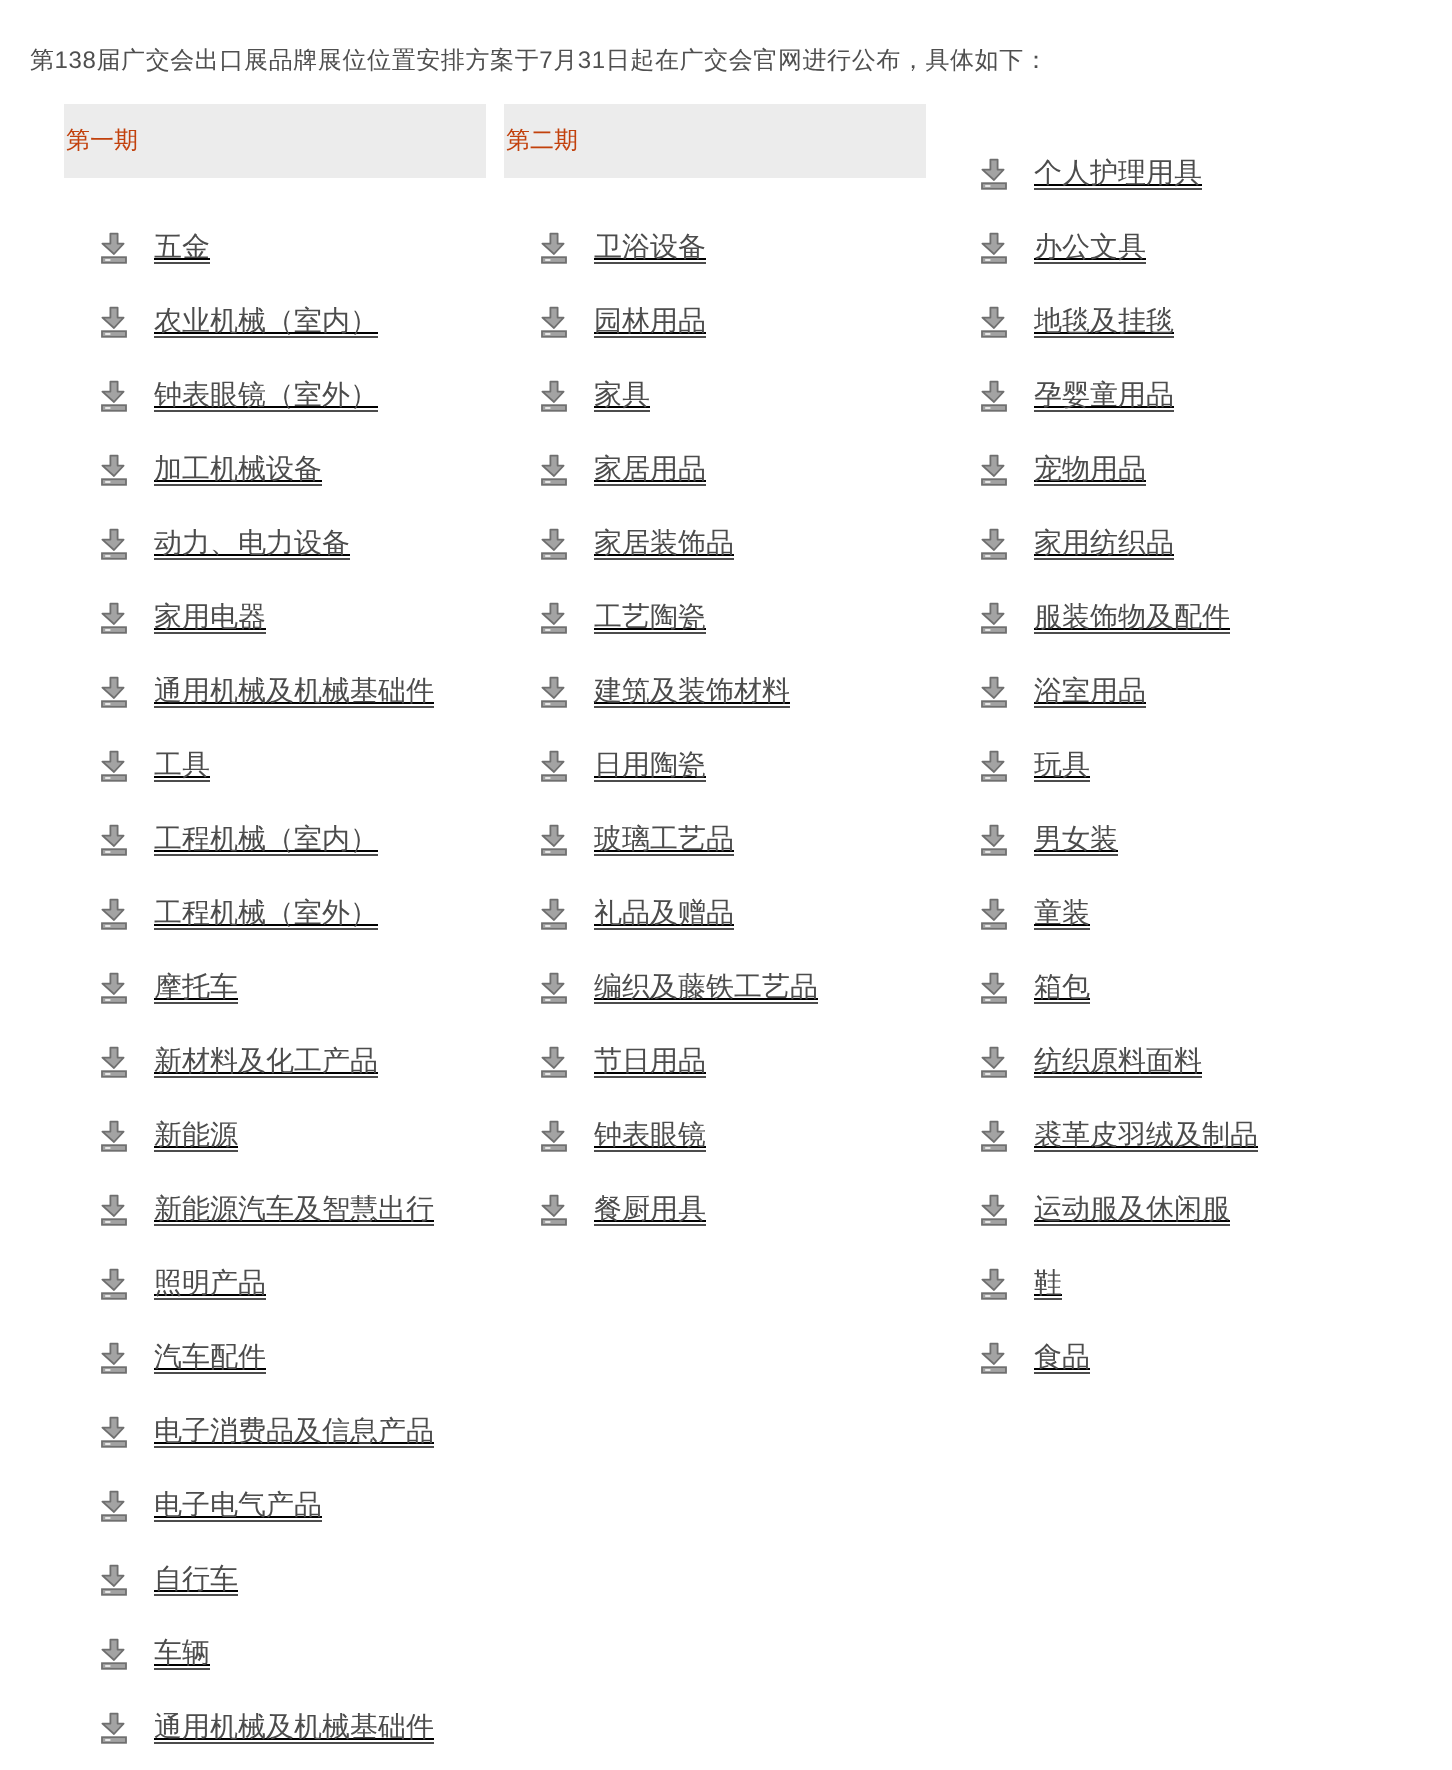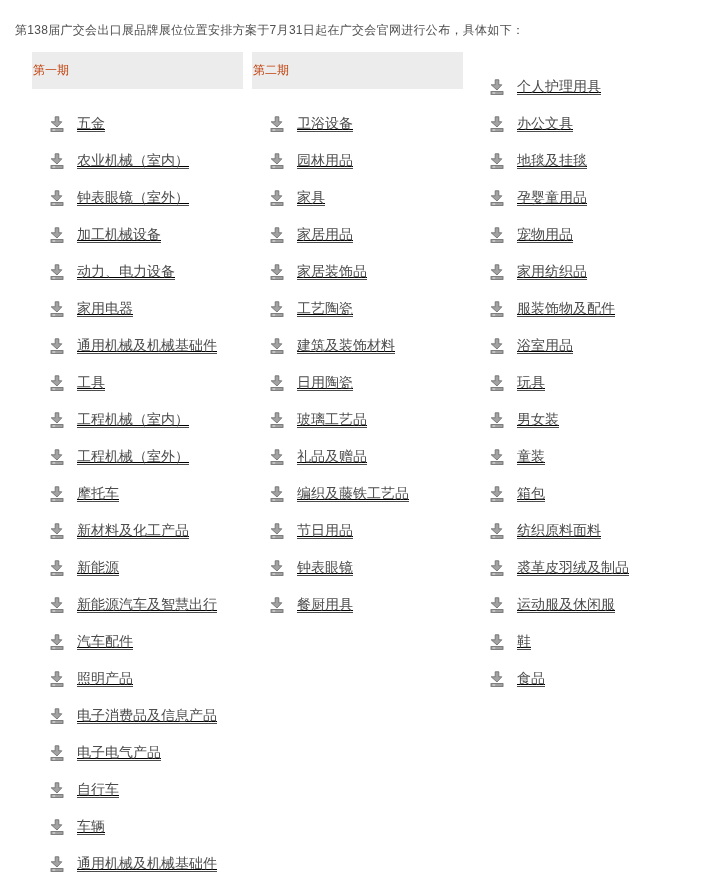--- a/index.html
+++ b/index.html
@@ -245,32 +245,32 @@
           </li>
 
           <li class="item">
             <span class="dl-icon">
               <svg width="14" height="16" viewBox="0 0 14 16" xmlns="http://www.w3.org/2000/svg">
                 <path d="M5.2 0.8 h3.6 v5 h3 L7 11 1.2 5.8 h4 z" fill="#a3a3a3" stroke="#6f6f6f" stroke-width="0.9" stroke-linejoin="round"></path>
                 <rect x="1" y="12.6" width="12" height="2.8" fill="#a3a3a3" stroke="#6f6f6f" stroke-width="0.9"></rect>
                 <rect x="2.6" y="13.5" width="2.6" height="1" fill="#e8e8e8"></rect>
               </svg>
             </span>
+            <a class="item-link">照明产品</a>
+          </li>
+
+          <li class="item">
+            <span class="dl-icon">
+              <svg width="14" height="16" viewBox="0 0 14 16" xmlns="http://www.w3.org/2000/svg">
+                <path d="M5.2 0.8 h3.6 v5 h3 L7 11 1.2 5.8 h4 z" fill="#a3a3a3" stroke="#6f6f6f" stroke-width="0.9" stroke-linejoin="round"></path>
+                <rect x="1" y="12.6" width="12" height="2.8" fill="#a3a3a3" stroke="#6f6f6f" stroke-width="0.9"></rect>
+                <rect x="2.6" y="13.5" width="2.6" height="1" fill="#e8e8e8"></rect>
+              </svg>
+            </span>
             <a class="item-link">汽车配件</a>
-          </li>
-
-          <li class="item">
-            <span class="dl-icon">
-              <svg width="14" height="16" viewBox="0 0 14 16" xmlns="http://www.w3.org/2000/svg">
-                <path d="M5.2 0.8 h3.6 v5 h3 L7 11 1.2 5.8 h4 z" fill="#a3a3a3" stroke="#6f6f6f" stroke-width="0.9" stroke-linejoin="round"></path>
-                <rect x="1" y="12.6" width="12" height="2.8" fill="#a3a3a3" stroke="#6f6f6f" stroke-width="0.9"></rect>
-                <rect x="2.6" y="13.5" width="2.6" height="1" fill="#e8e8e8"></rect>
-              </svg>
-            </span>
-            <a class="item-link">照明产品</a>
           </li>
 
           <li class="item">
             <span class="dl-icon">
               <svg width="14" height="16" viewBox="0 0 14 16" xmlns="http://www.w3.org/2000/svg">
                 <path d="M5.2 0.8 h3.6 v5 h3 L7 11 1.2 5.8 h4 z" fill="#a3a3a3" stroke="#6f6f6f" stroke-width="0.9" stroke-linejoin="round"></path>
                 <rect x="1" y="12.6" width="12" height="2.8" fill="#a3a3a3" stroke="#6f6f6f" stroke-width="0.9"></rect>
                 <rect x="2.6" y="13.5" width="2.6" height="1" fill="#e8e8e8"></rect>
               </svg>
             </span>

